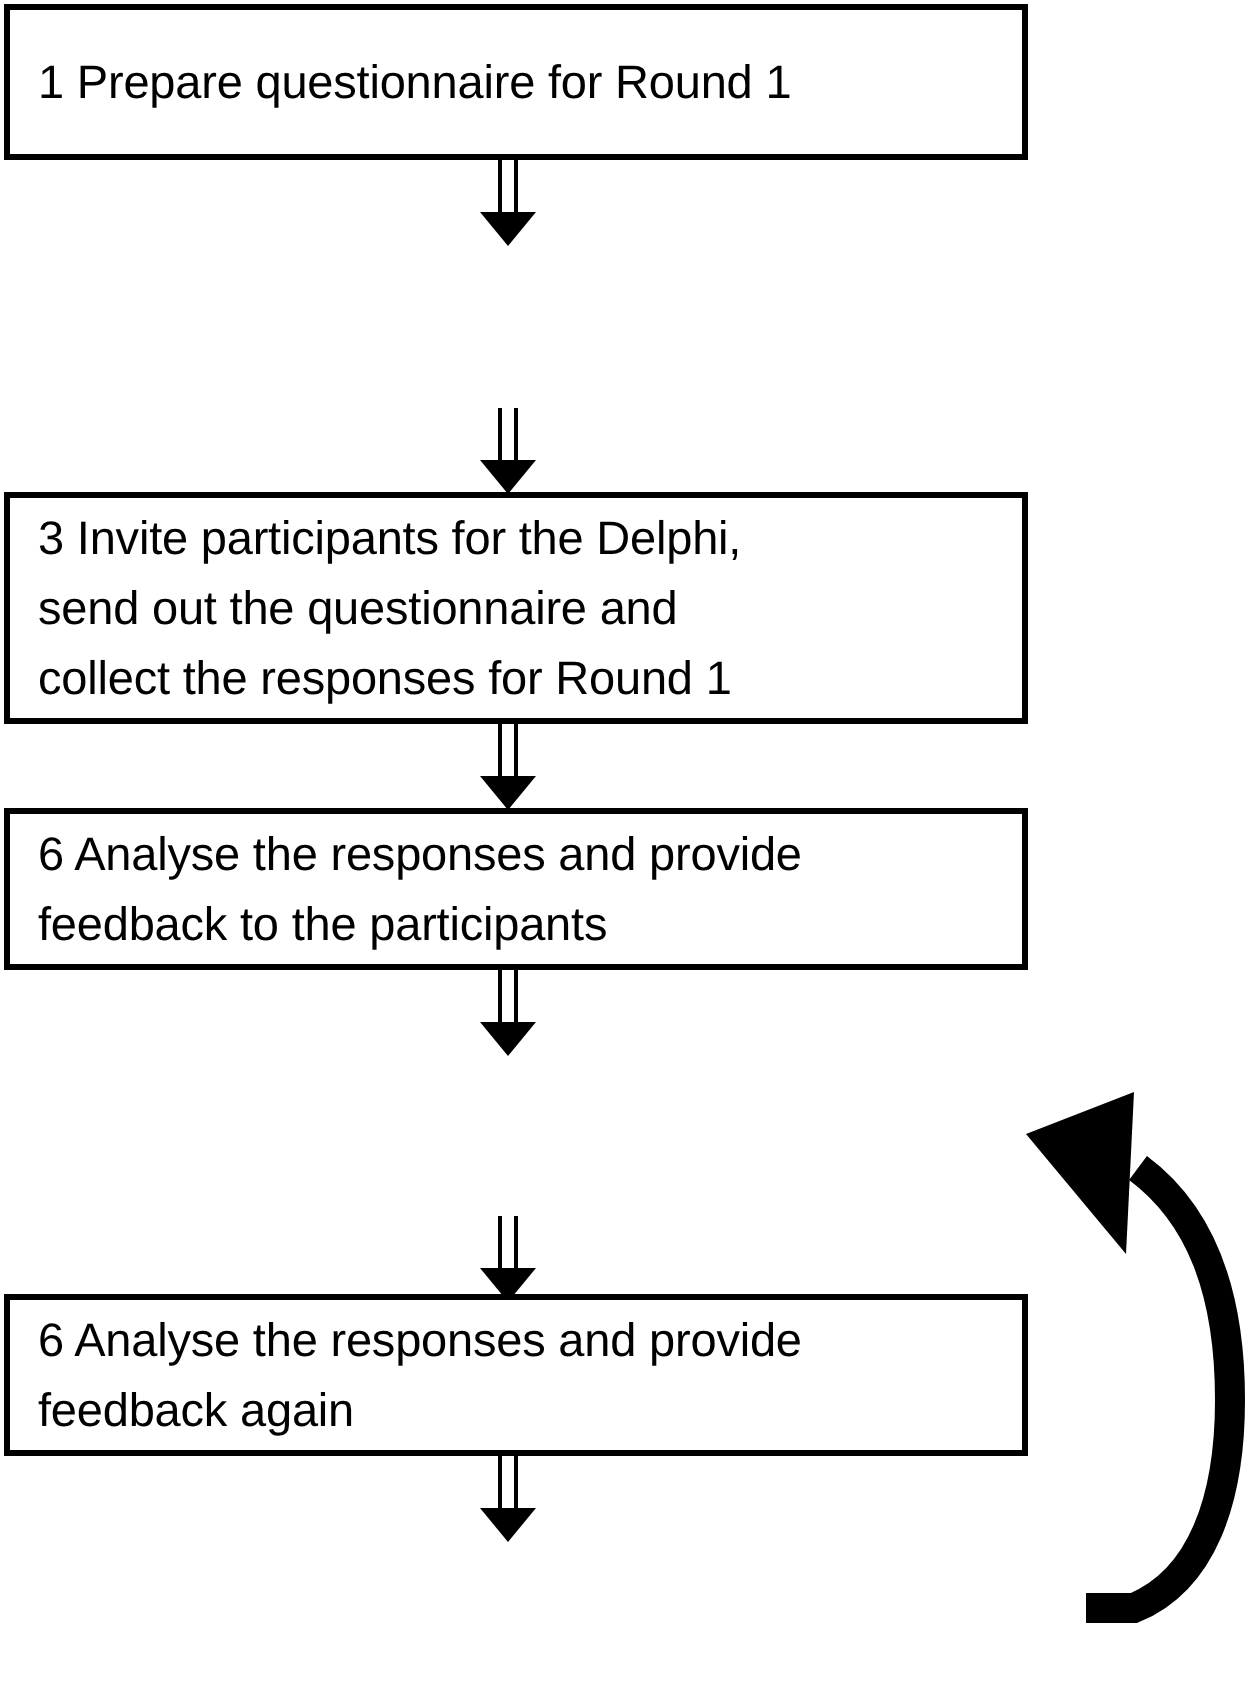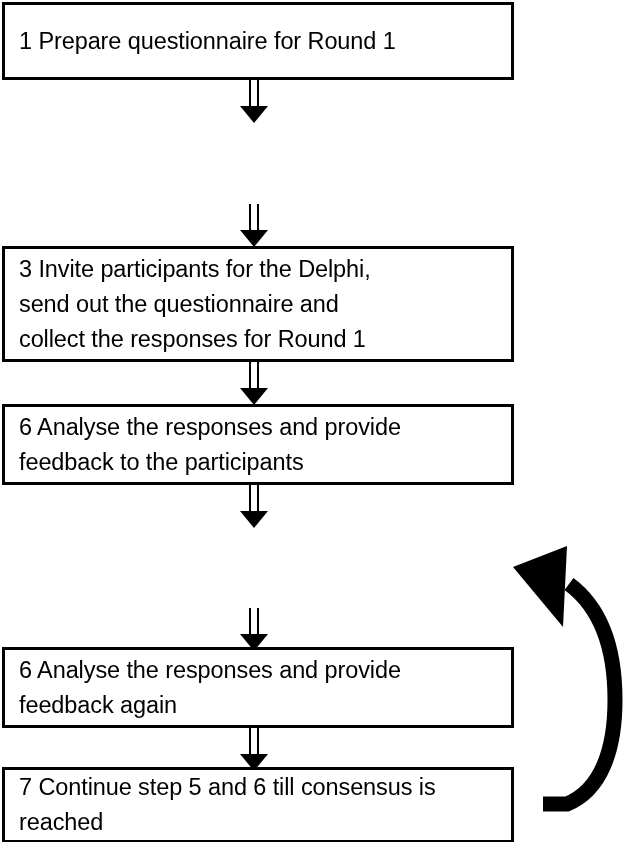--- a/index.html
+++ b/index.html
@@ -123,23 +123,19 @@
   <div class="step-box" style="top:647px; height:75px;">
     <span class="step-text">6 Analyse the responses and provide
 feedback again</span>
   </div>
 
   <div class="v-arrow" style="top:728px; height:43px;">
     <div class="shaft" style="height:26px;"></div>
     <div class="head" style="top:26px;"></div>
   </div>
 
-  <div class="step-box" style="top:767px; height:70px;">
-    <span class="step-text">7 Continue step 5 and 6 till consensus is
-reached</span>
-  </div>
 
   <svg id="loop-arrow" viewBox="0 0 123 290" xmlns="http://www.w3.org/2000/svg">
     <path d="M 38 269 L 62 269 C 96 255 110 215 110 165 C 110 110 95 72 64 49" fill="none" stroke="#000000" stroke-width="15" stroke-linecap="butt"></path>
     <polygon points="8 32, 62 11, 58 92" fill="#000000"></polygon>
   </svg>
 
 </div>
 
 </body></html>

